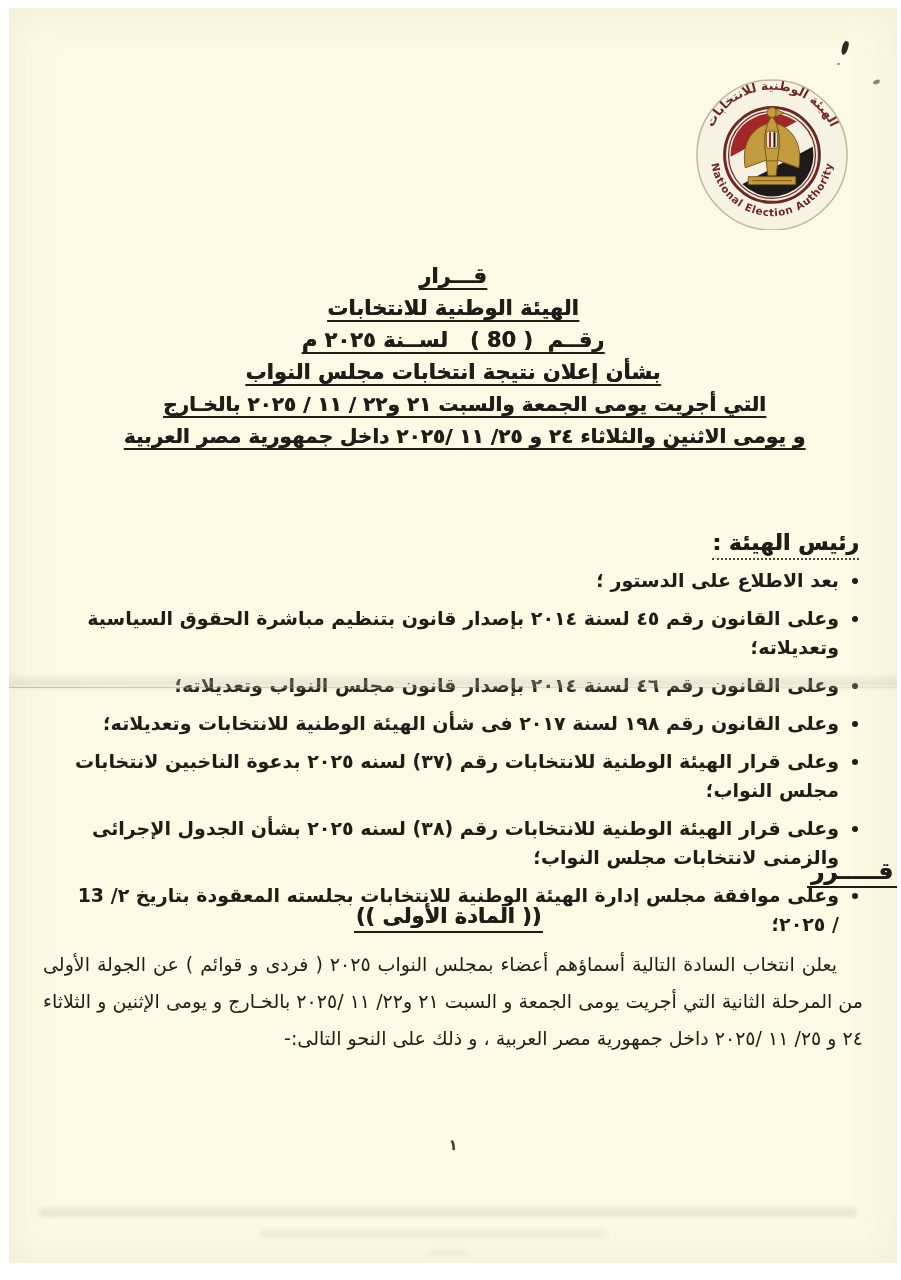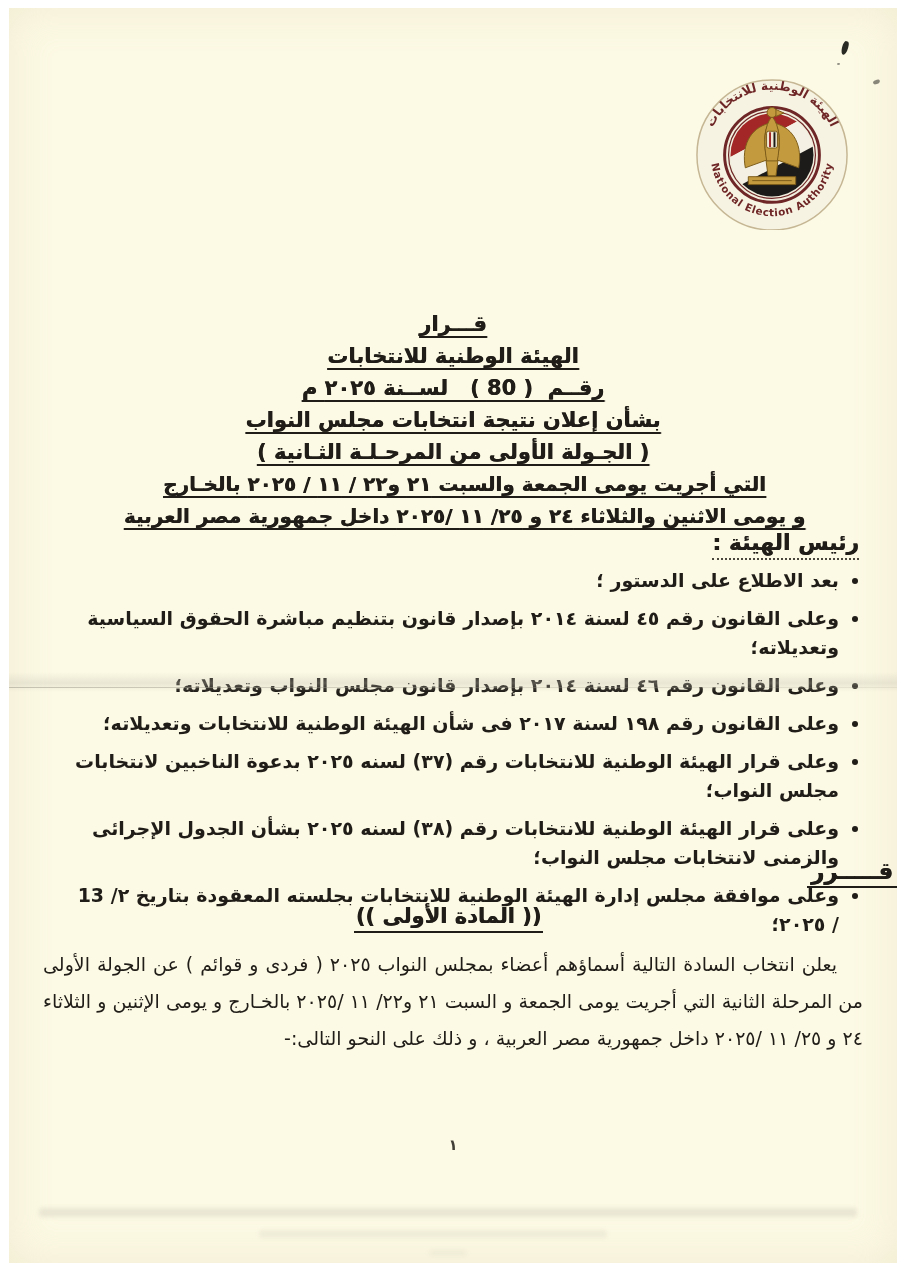--- a/index.html
+++ b/index.html
@@ -19,21 +19,21 @@
     box-shadow:inset 0 0 40px rgba(210,200,160,.25);
   }
   
   .logo{position:absolute;left:684px;top:64px;width:158px;height:158px;}
   
   .speck{position:absolute;background:#2a2a25;border-radius:50% 40% 60% 50%;}
   .speck-1{left:833px;top:33px;width:6px;height:14px;transform:rotate(14deg);}
   .speck-2{left:864px;top:72px;width:7px;height:4px;opacity:.55;transform:rotate(-20deg);}
   .speck-3{left:828px;top:55px;width:3px;height:2px;opacity:.5;}
   
-  .title-block{position:absolute;top:252px;left:0;right:0;text-align:center;margin-top:48px;}
+  .title-block{position:absolute;top:252px;left:0;right:0;text-align:center;}
   .t-line{
     font-weight:700;font-size:21px;line-height:32px;letter-spacing:.2px;
     text-decoration:underline;text-decoration-thickness:2px;text-underline-offset:5px;
     text-shadow:.4px 0 0 var(--ink);
     white-space:pre-wrap;
   }
   .t-line.small{font-size:20px;padding-left:23px;}
   
   .chairman{position:absolute;top:522px;right:38px;font-size:22px;font-weight:700;}
   .chairman span{
@@ -131,21 +131,20 @@
 
   <div class="speck speck-1"></div>
   <div class="speck speck-2"></div>
   <div class="speck speck-3"></div>
 
   <header class="title-block">
     <div class="t-line">قـــرار</div>
     <div class="t-line">الهيئة الوطنية للانتخابات</div>
     <div class="t-line">رقــم  ( 80 )   لســنة ٢٠٢٥ م</div>
     <div class="t-line">بشأن إعلان نتيجة انتخابات مجلس النواب</div>
-    <div class="t-line">( الجـولة الأولى من المرحـلـة الثـانية )</div>
     <div class="t-line small">التي أجريت يومى الجمعة والسبت ٢١ و٢٢ / ١١ / ٢٠٢٥ بالخـارج</div>
     <div class="t-line small">و يومى الاثنين والثلاثاء ٢٤ و ٢٥/ ١١ /٢٠٢٥ داخل جمهورية مصر العربية</div>
   </header>
 
   <div class="chairman">
     <span>رئيس الهيئة :</span>
   </div>
 
   <ul class="preamble">
     <li class="p-item">بعد الاطلاع على الدستور ؛</li>

